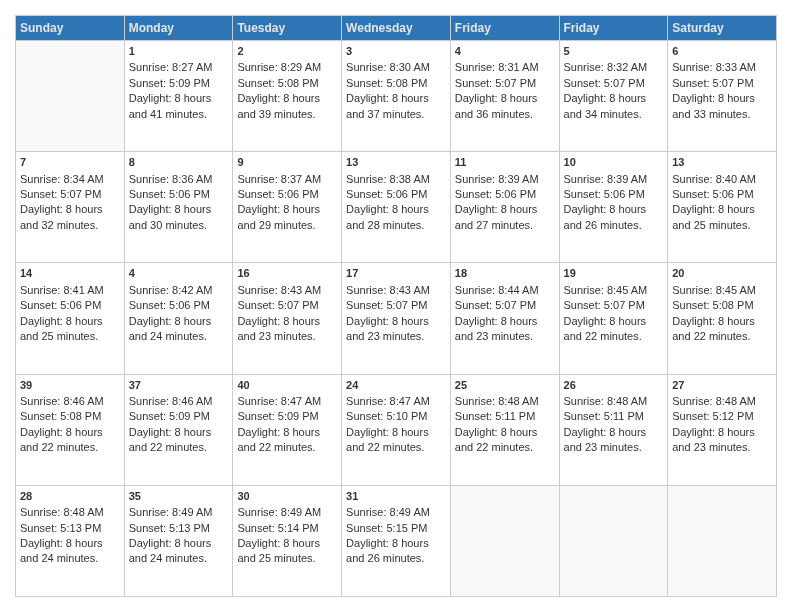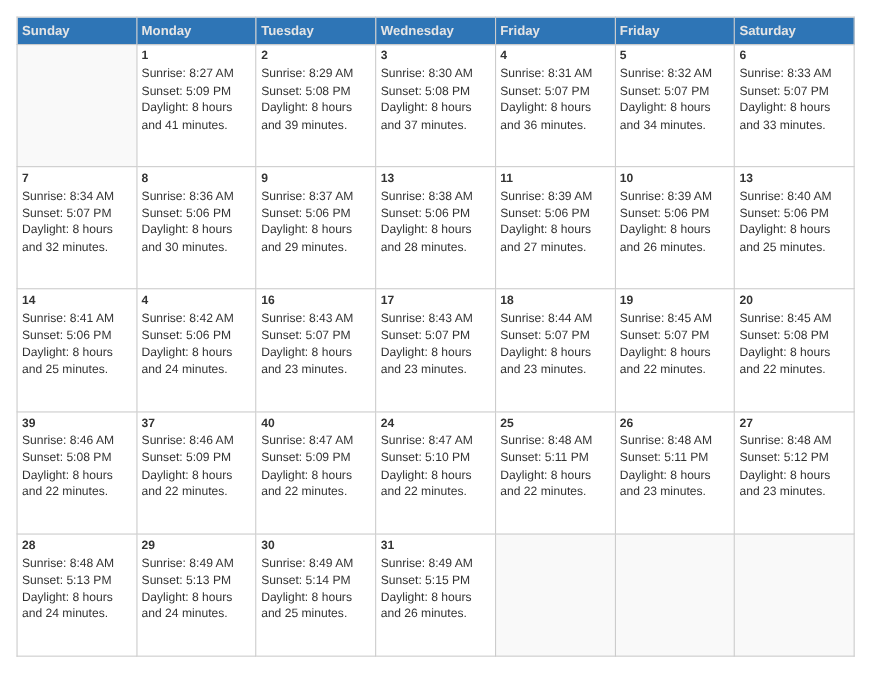--- a/index.html
+++ b/index.html
@@ -213,21 +213,21 @@
             <span class="day-number">27</span>
             <div class="day-info">Sunrise: 8:48 AM<br>Sunset: 5:12 PM<br>Daylight: 8 hours and 23 minutes.</div>
           </td>
         </tr>
         <tr>
           <td>
             <span class="day-number">28</span>
             <div class="day-info">Sunrise: 8:48 AM<br>Sunset: 5:13 PM<br>Daylight: 8 hours and 24 minutes.</div>
           </td>
           <td>
-            <span class="day-number">29</span>
+            <span class="day-number">35</span>
             <div class="day-info">Sunrise: 8:49 AM<br>Sunset: 5:13 PM<br>Daylight: 8 hours and 24 minutes.</div>
           </td>
           <td>
             <span class="day-number">30</span>
             <div class="day-info">Sunrise: 8:49 AM<br>Sunset: 5:14 PM<br>Daylight: 8 hours and 25 minutes.</div>
           </td>
           <td>
             <span class="day-number">31</span>
             <div class="day-info">Sunrise: 8:49 AM<br>Sunset: 5:15 PM<br>Daylight: 8 hours and 26 minutes.</div>
           </td>

